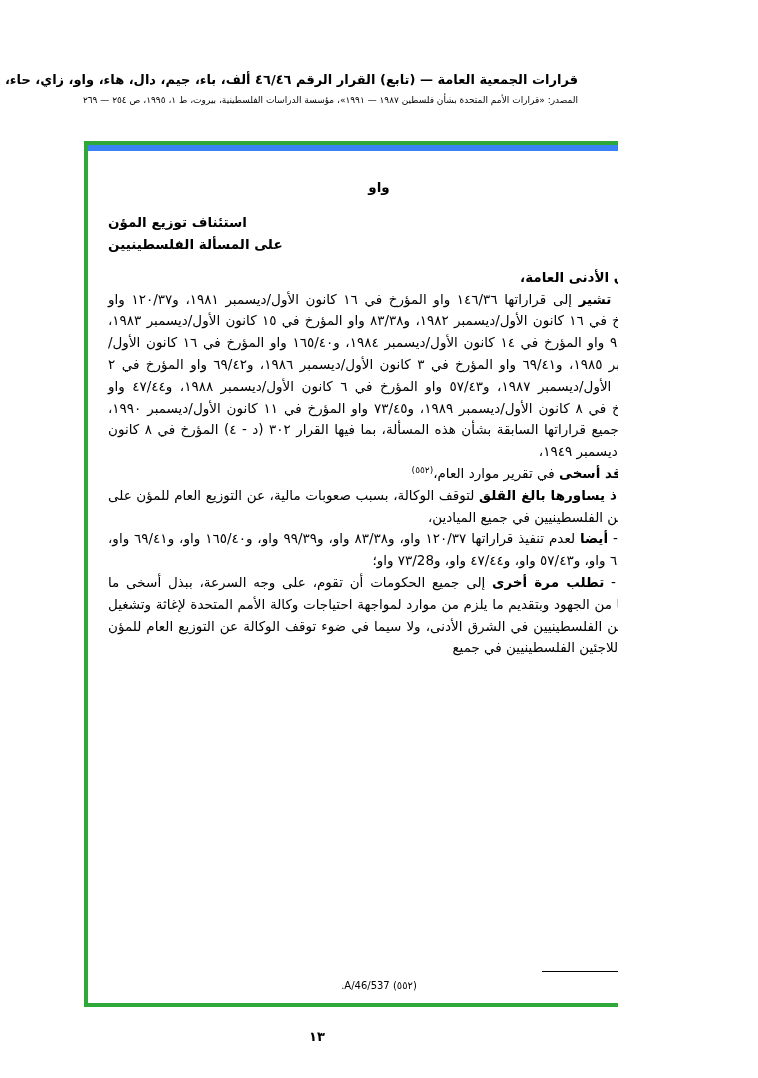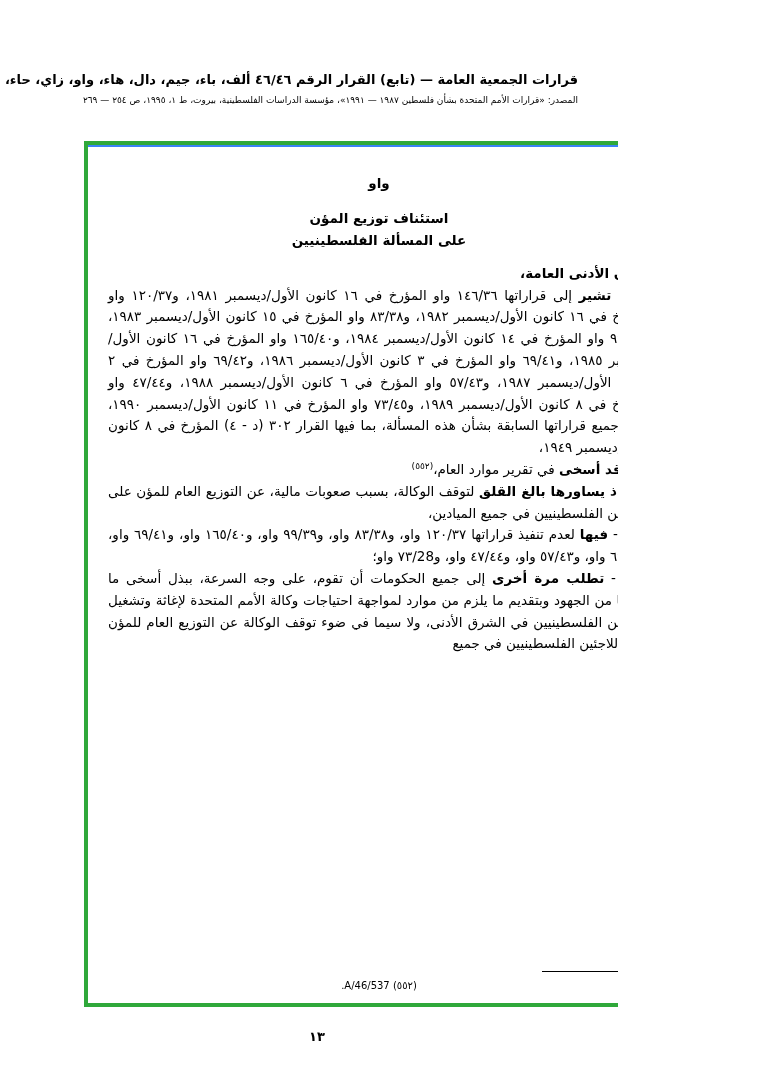--- a/index.html
+++ b/index.html
@@ -42,35 +42,35 @@
     top: 141px;
     left: 84px;
     width: 590px;
     height: 866px;
     border: 4px solid var(--frame-green, #2fa83a);
     background: #ffffff;
   }
   .frame-inner {
     position: relative;
     height: 100%;
-    border-top: 2px solid #3b82f6;
+    border-top: 6px solid #3b82f6;
     padding: 14px 20px 10px;
     direction: rtl;
     text-align: justify;
     font-size: 13.5px;
     line-height: 21.8px;
   }
 
   .section-letter {
     text-align: center;
     font-weight: bold;
     margin: 12px 0 12px;
   }
   .doc-title {
-    text-align: center;
+    text-align: left;
     font-weight: bold;
     font-size: 13.5px;
     line-height: 22px;
     margin-bottom: 12px;
   }
   .opening {
     font-weight: bold;
     margin: 4px 0 0;
     text-indent: 20px;
   }
@@ -134,21 +134,21 @@
 
       <p class="opening">إن الأدنى العامة،</p>
 
       <p class="para"><span class="pmark"></span><span class="plead">إذ تشير</span><span class="ptext"> إلى قراراتها ١٤٦/٣٦ واو المؤرخ في ١٦ كانون الأول/ديسمبر ١٩٨١، و١٢٠/٣٧ واو المؤرخ في ١٦ كانون الأول/ديسمبر ١٩٨٢، و٨٣/٣٨ واو المؤرخ في ١٥ كانون الأول/ديسمبر ١٩٨٣، و٩٩/٣٩ واو المؤرخ في ١٤ كانون الأول/ديسمبر ١٩٨٤، و١٦٥/٤٠ واو المؤرخ في ١٦ كانون الأول/ديسمبر ١٩٨٥، و٦٩/٤١ واو المؤرخ في ٣ كانون الأول/ديسمبر ١٩٨٦، و٦٩/٤٢ واو المؤرخ في ٢ كانون الأول/ديسمبر ١٩٨٧، و٥٧/٤٣ واو المؤرخ في ٦ كانون الأول/ديسمبر ١٩٨٨، و٤٧/٤٤ واو المؤرخ في ٨ كانون الأول/ديسمبر ١٩٨٩، و٧٣/٤٥ واو المؤرخ في ١١ كانون الأول/ديسمبر ١٩٩٠، وإلى جميع قراراتها السابقة بشأن هذه المسألة، بما فيها القرار ٣٠٢ (د - ٤) المؤرخ في ٨ كانون الأول/ديسمبر ١٩٤٩،</span><sup class="fnref"></sup></p>
 
       <p class="para"><span class="pmark"></span><span class="plead">وقد أسخى</span><span class="ptext"> في تقرير موارد العام،</span><sup class="fnref">(٥٥٢)</sup></p>
 
 
       <p class="para"><span class="pmark"></span><span class="plead">وإذ يساورها بالغ القلق</span><span class="ptext"> لتوقف الوكالة، بسبب صعوبات مالية، عن التوزيع العام للمؤن على اللاجئين الفلسطينيين في جميع الميادين،</span><sup class="fnref"></sup></p>
 
-      <p class="para"><span class="pmark">١ - </span><span class="plead">فيها</span><span class="ptext"> لعدم تنفيذ قراراتها ١٢٠/٣٧ واو، و٨٣/٣٨ واو، و٩٩/٣٩ واو، و١٦٥/٤٠ واو، و٦٩/٤١ واو، و٦٩/٤٢ واو، و٥٧/٤٣ واو، و٤٧/٤٤ واو، و٧٣/28 واو؛</span><sup class="fnref"></sup></p>
+      <p class="para"><span class="pmark">١ - </span><span class="plead">أيضا</span><span class="ptext"> لعدم تنفيذ قراراتها ١٢٠/٣٧ واو، و٨٣/٣٨ واو، و٩٩/٣٩ واو، و١٦٥/٤٠ واو، و٦٩/٤١ واو، و٦٩/٤٢ واو، و٥٧/٤٣ واو، و٤٧/٤٤ واو، و٧٣/28 واو؛</span><sup class="fnref"></sup></p>
 
       <p class="para"><span class="pmark">٢ - </span><span class="plead">تطلب مرة أخرى</span><span class="ptext"> إلى جميع الحكومات أن تقوم، على وجه السرعة، ببذل أسخى ما يمكنها من الجهود وبتقديم ما يلزم من موارد لمواجهة احتياجات وكالة الأمم المتحدة لإغاثة وتشغيل اللاجئين الفلسطينيين في الشرق الأدنى، ولا سيما في ضوء توقف الوكالة عن التوزيع العام للمؤن على اللاجئين الفلسطينيين في جميع</span><sup class="fnref"></sup></p>
 
       <div class="footnotes">
         <div class="fn-sep"></div>
         <p class="fn"><span class="fn-marker">(٥٥٢)</span> <span class="fn-text">A/46/537.</span></p>
       </div>
 
     </div>
   </section>

